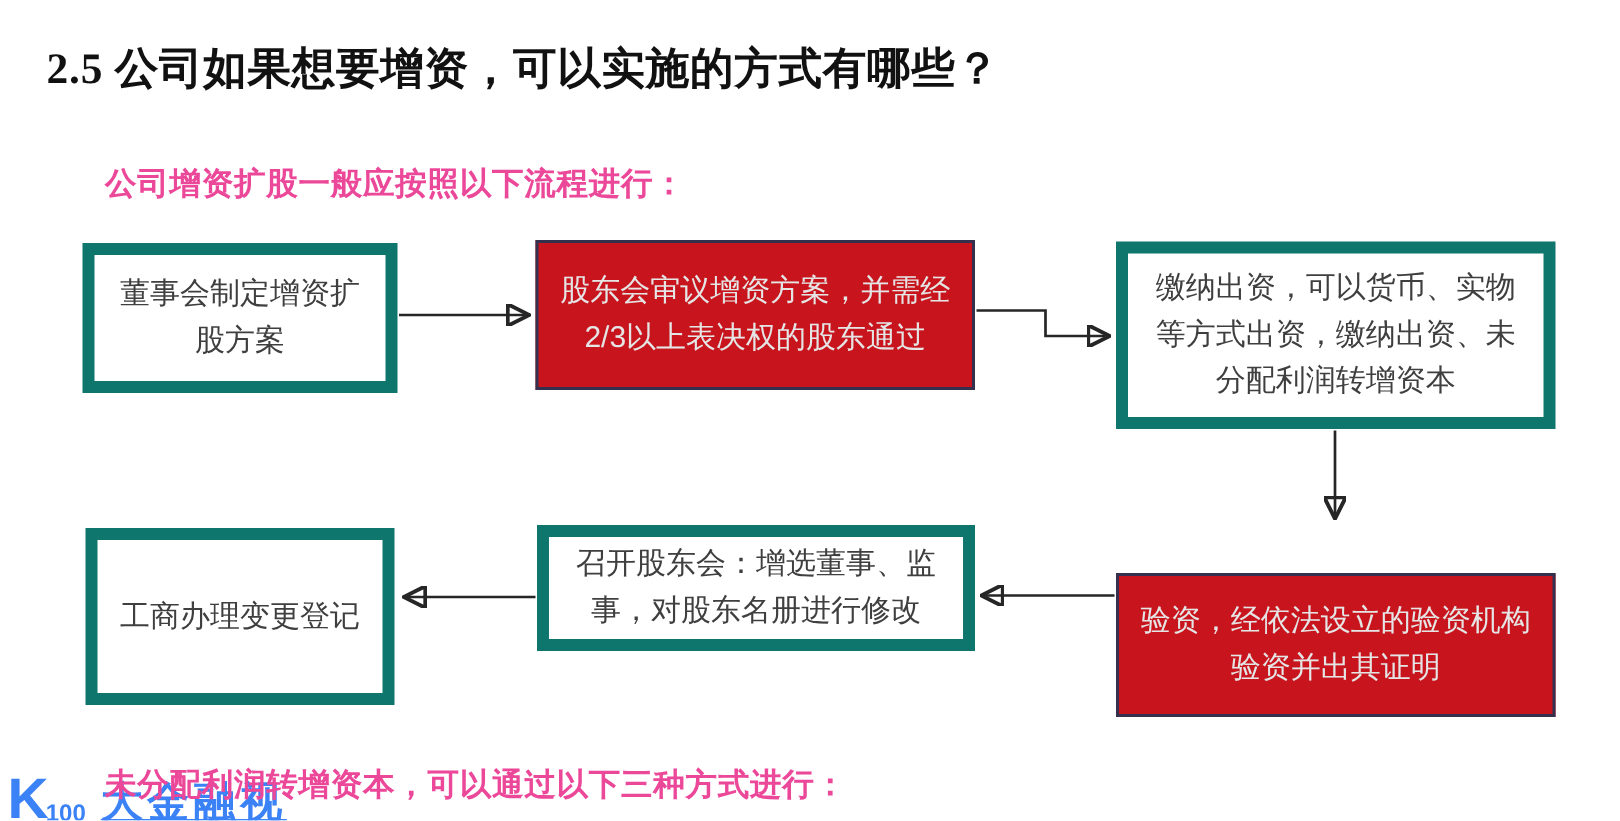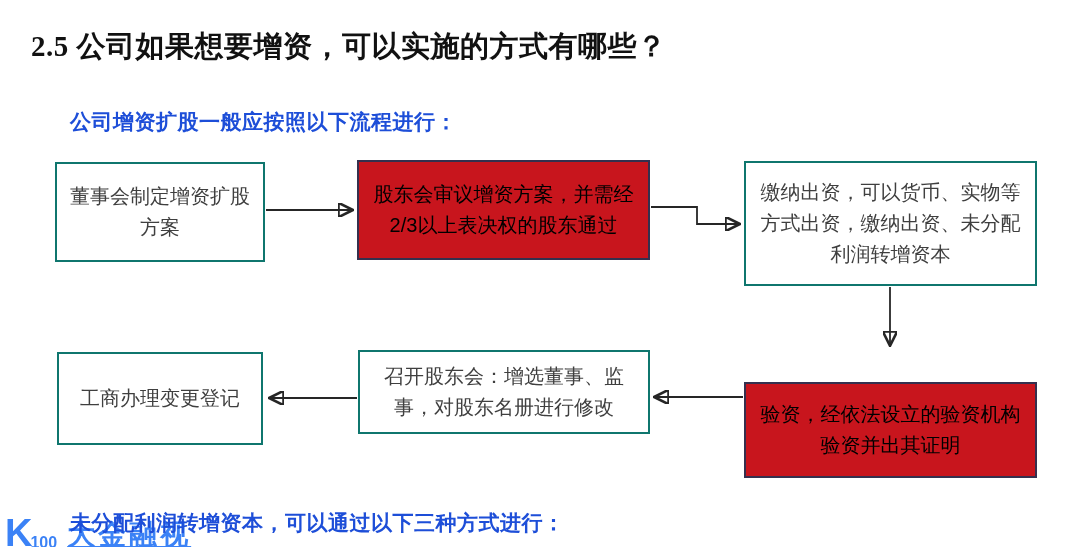--- a/index.html
+++ b/index.html
@@ -27,21 +27,21 @@
     color: #111111;
     letter-spacing: 0.5px;
     white-space: nowrap;
   }
   .doc-line {
     position: absolute;
     margin: 0;
     font-family: "Liberation Serif", "DejaVu Serif", serif;
     font-weight: 700;
     font-size: 21px;
-    color: #1d4ed8;
+    color: #ec4899;
     letter-spacing: 0.5px;
     white-space: nowrap;
     z-index: 3;
   }
   .intro-line { left: 70px; top: 108px; }
   .footer-line { left: 70px; top: 509px; }
 
   .box {
     position: absolute;
     box-sizing: border-box;
@@ -49,34 +49,34 @@
     align-items: center;
     justify-content: center;
     text-align: center;
     font-size: 20px;
     line-height: 1.55;
     padding: 4px 10px;
     z-index: 2;
   }
   .box-white {
     background: #ffffff;
-    border: 2px solid #0f766e;
+    border: 8px solid #0f766e;
     color: #3f3f3f;
   }
   .box-red {
     background: #c8151d;
     border: 2px solid #35304e;
-    color: #000000;
+    color: #e5e5e5;
   }
   #box-board-plan            { left: 55px;  top: 162px; width: 210px; height: 100px; }
   #box-shareholder-approval  { left: 357px; top: 160px; width: 293px; height: 100px; }
   #box-capital-contribution  { left: 744px; top: 161px; width: 293px; height: 125px; }
   #box-capital-verification  { left: 744px; top: 350px; width: 293px; height: 96px; margin-top: 32px;  }
   #box-meeting-update        { left: 358px; top: 350px; width: 292px; height: 84px;  }
-  #box-registration-change   { left: 57px;  top: 352px; width: 206px; height: 93px;  }
+  #box-registration-change   { left: 57px;  top: 352px; width: 206px; height: 118px;  }
 
   .arrow-layer {
     position: absolute;
     left: 0; top: 0;
     width: 1080px;
     height: 547px;
     z-index: 1;
     pointer-events: none;
   }
   .arrow-layer path {

